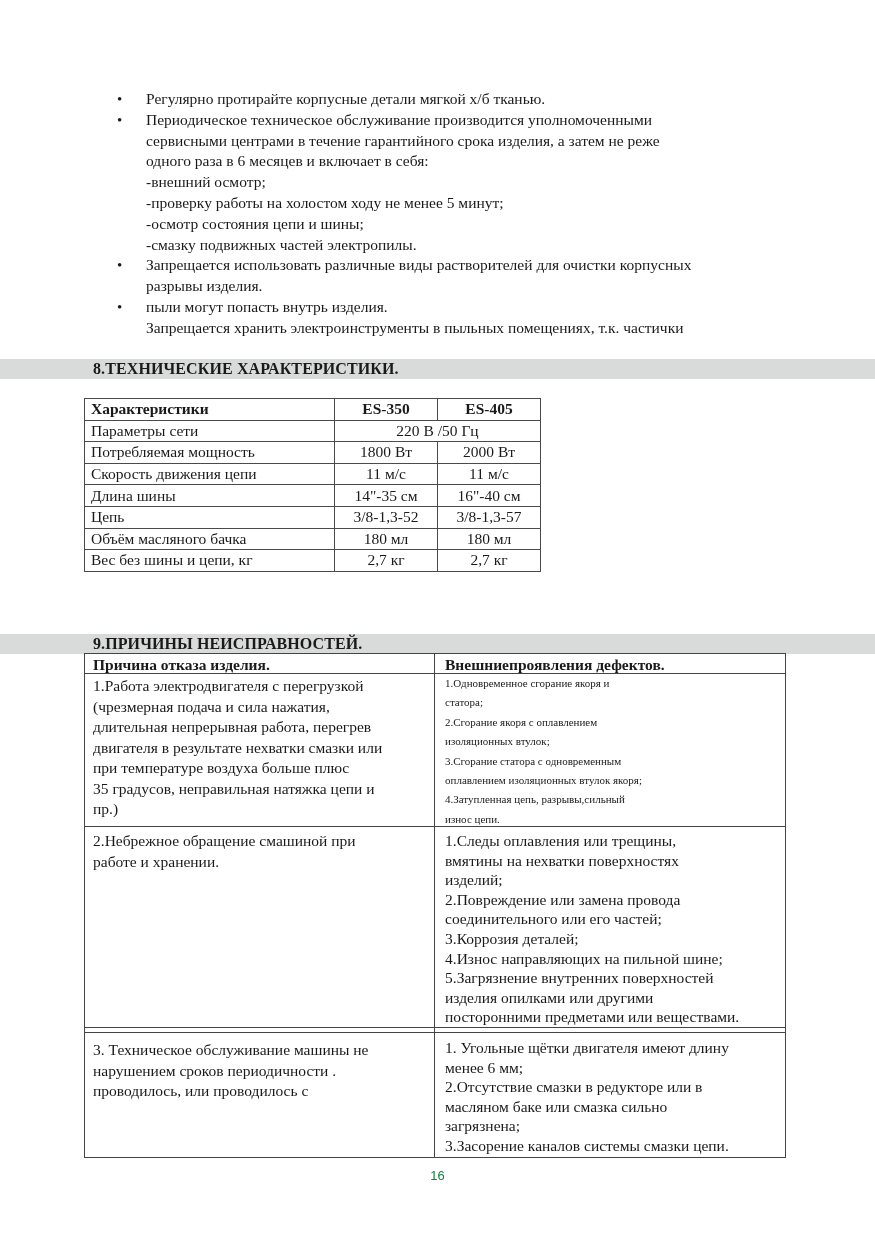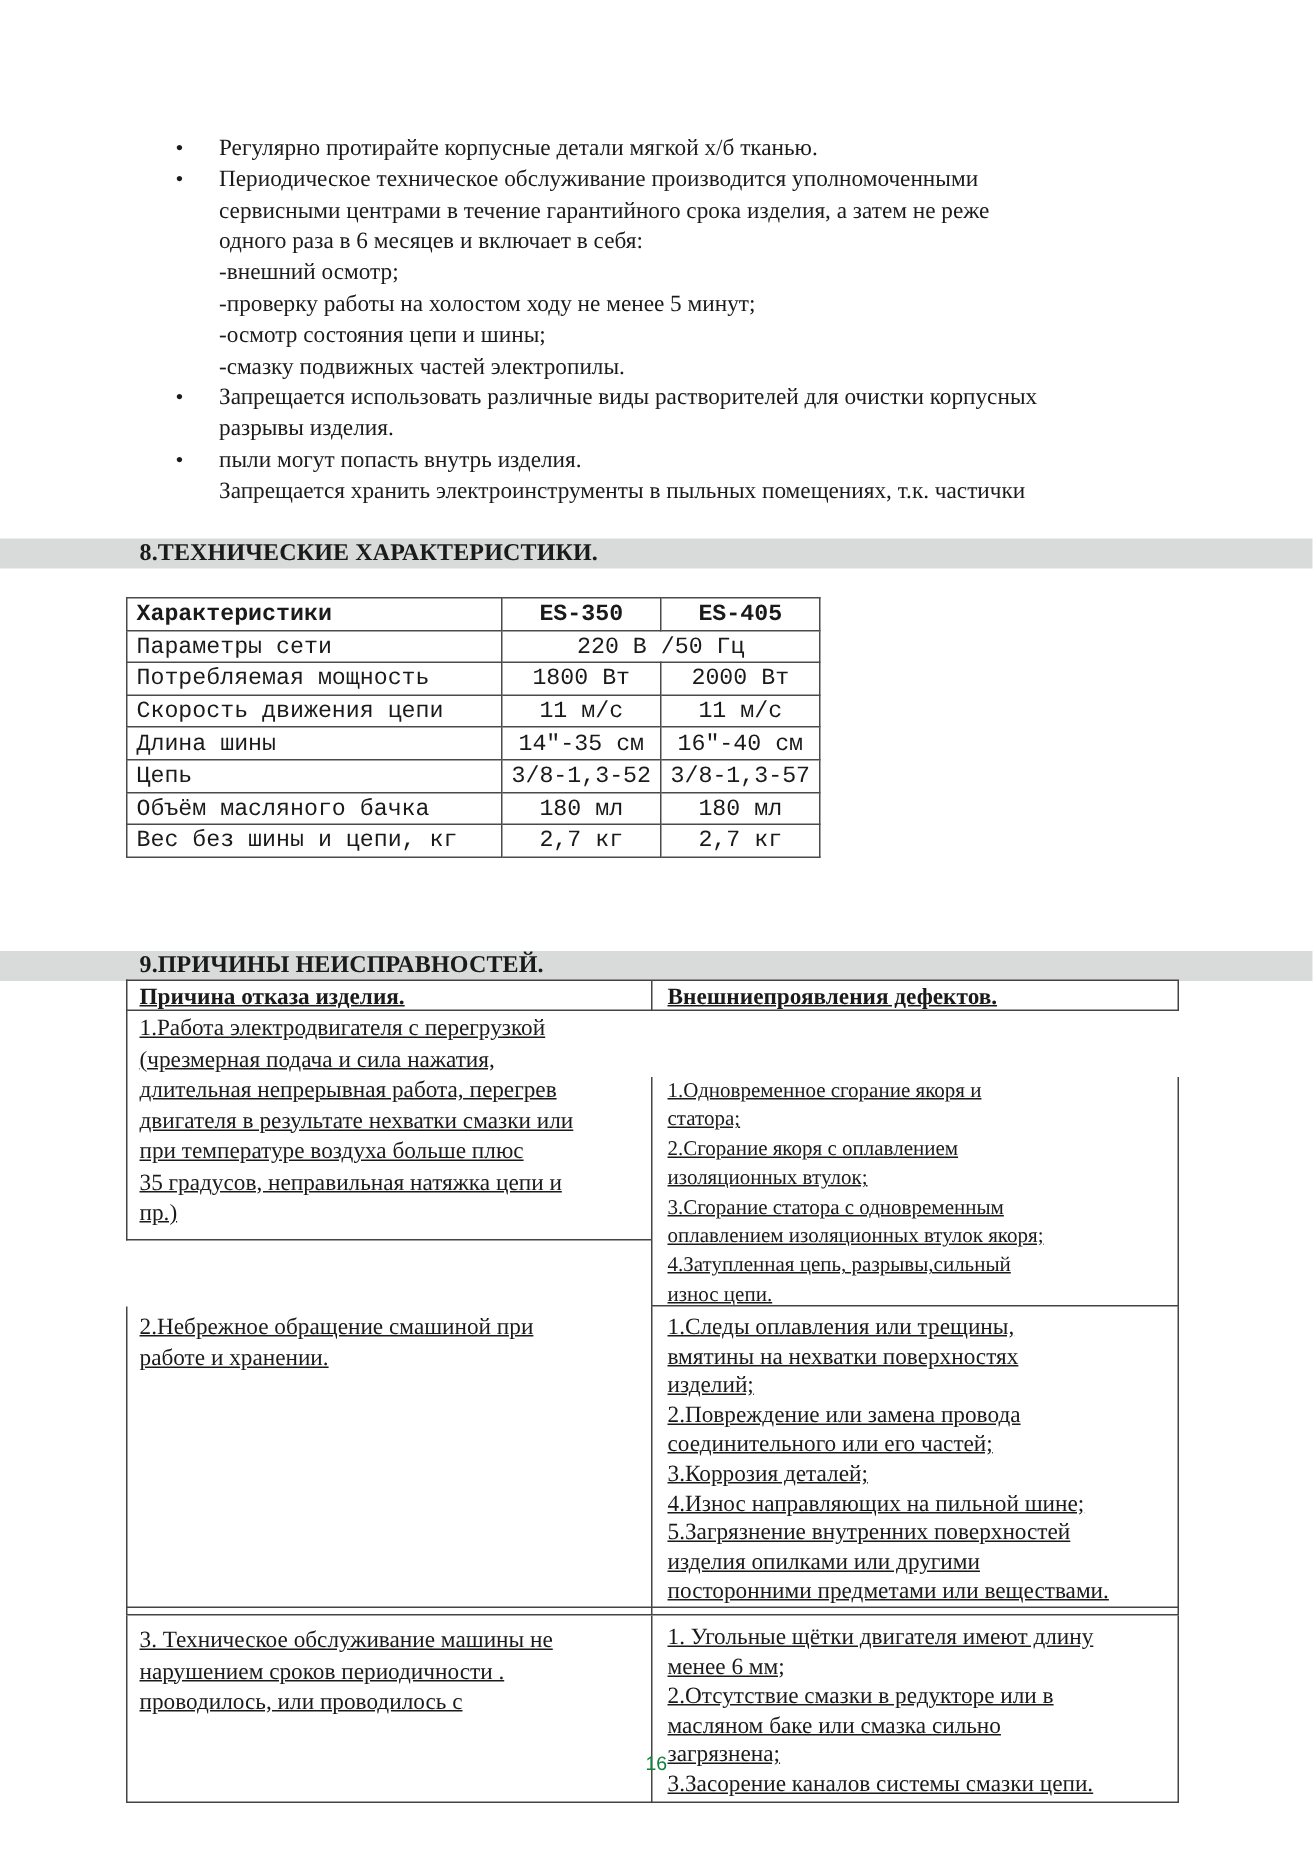--- a/index.html
+++ b/index.html
@@ -10,36 +10,36 @@
   .bullets { position: absolute; left: 112px; top: 89px; width: 690px; margin: 0; padding: 0; list-style: none;
     font-size: 15.5px; line-height: 20.8px; }
   .bullets li { position: relative; padding-left: 34px; }
   .bullets li .dot { position: absolute; left: 5px; top: 0; font-size: 15px; }
   .bullets .sub { display: block; }
 
   .section-bar { position: absolute; left: 0; width: 875px; height: 20px; background: #d9dbda; }
   .section-title { position: absolute; left: 93px; font-weight: bold; font-size: 16px; letter-spacing: 0.1px;
     line-height: 20px; white-space: nowrap; }
 
-  table.specs { position: absolute; left: 84px; top: 398px; border-collapse: collapse; font-size: 15.5px; font-family: Liberation Mono, monospace; }
+  table.specs { position: absolute; left: 84px; top: 398px; border-collapse: collapse; font-size: 15.5px; }
   table.specs td, table.specs th { border: 1px solid #4a4a4a; padding: 0 6px; height: 20.6px; line-height: 20px; white-space: nowrap; }
   table.specs th { font-weight: bold; }
   table.specs .c0 { width: 237px; text-align: left; }
   table.specs .c1 { width: 90px; text-align: center; }
   table.specs .c2 { width: 90px; text-align: center; margin-top: 15px; }
   table.specs th.c0 { text-align: left; }
 
-  .faults { position: absolute; left: 84px; top: 653px; width: 702px; text-decoration: underline; }
+  .faults { position: absolute; left: 84px; top: 653px; width: 702px; }
   .faults .row { display: flex; }
   .faults .cell { box-sizing: border-box; font-size: 15.5px; line-height: 20.5px; }
   .faults .left { width: 354px; padding-left: 8px; border-left: 1px solid #444; }
   .faults .right { width: 356px; padding-left: 10px; border-left: 1px solid #444; border-right: 1px solid #444; }
   .faults .hdr .cell { font-weight: bold; height: 21px; line-height: 21px; border-top: 1px solid #444; border-bottom: 1px solid #444; }
   .faults .r1 .cell { height: 153px; border-bottom: 1px solid #444; padding-top: 2px; }
-  .faults .r1 .right { font-size: 14px; line-height: 19.4px; padding-top: 0; margin-top: 44px; }
+  .faults .r1 .right { font-size: 11px; line-height: 19.4px; padding-top: 0; }
   .faults .r2 .cell { height: 201px; border-bottom: 1px solid #444; padding-top: 4px; }
   .faults .r2 .right { line-height: 19.6px; }
   .faults .r3 .cell { height: 125px; border-bottom: 1px solid #444; padding-top: 7px; }
   .faults .r3 .right { line-height: 19.6px; padding-top: 5px; }
   .faults .gap { height: 4px; display: flex; }
   .faults .gap .l { width: 354px; border-left: 1px solid #444; box-sizing: border-box; }
   .faults .gap .r { width: 356px; border-left: 1px solid #444; border-right: 1px solid #444; box-sizing: border-box; }
   .line { display: block; white-space: nowrap; }
 
   .page-number { position: absolute; left: 0; width: 875px; top: 1168px; text-align: center;

